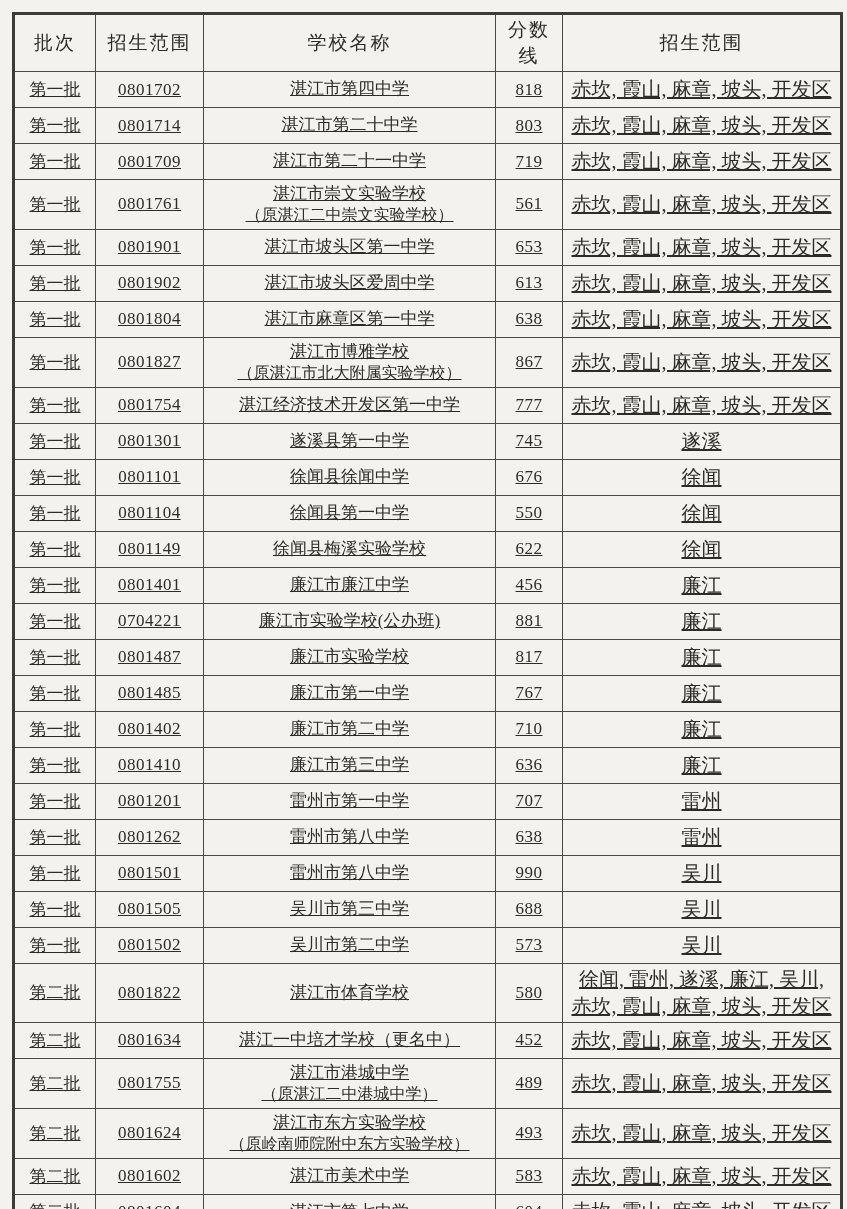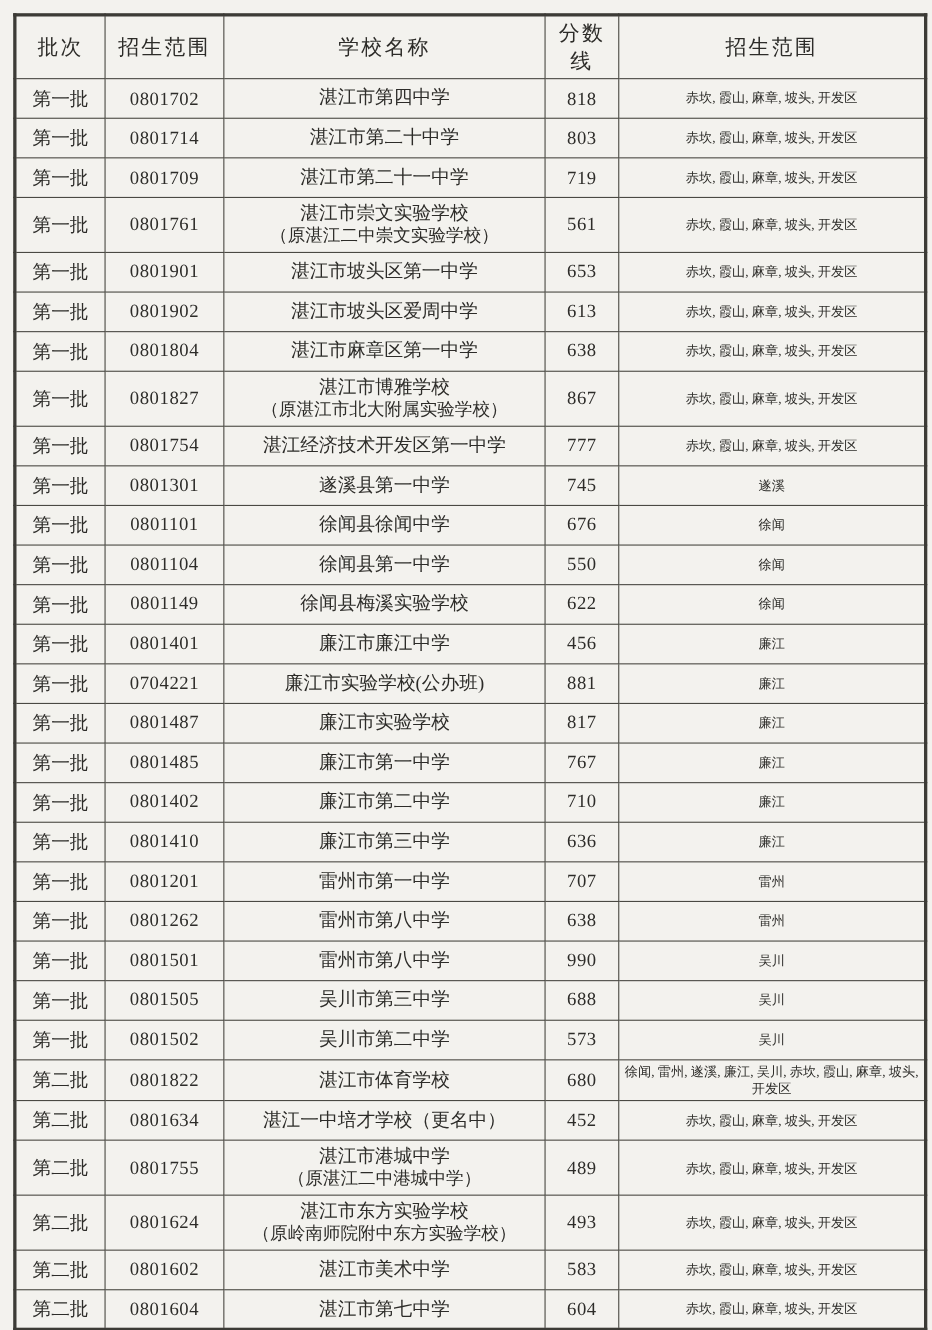--- a/index.html
+++ b/index.html
@@ -26,30 +26,30 @@
   }
   th, td {
     border: 1.6px solid #4a4943;
     padding: 2px 6px;
     text-align: center;
     vertical-align: middle;
     font-weight: normal;
     overflow: hidden;
   }
   thead tr { height: 36px; }
-  tbody tr { height: 36px; }
+  tbody tr { height: 36px; text-decoration: underline; }
   th {
     font-size: 19px;
     letter-spacing: 2px;
   }
   td { font-size: 17px; }
   td.cell-code { letter-spacing: 0.5px; }
   td.cell-name { line-height: 1.3; padding: 3px 4px; }
   .name-note { font-size: 16px; }
-  td.cell-range { font-size: 12px; line-height: 1.35; padding: 2px 5px; }
+  td.cell-range { font-size: 20px; line-height: 1.35; padding: 2px 5px; }
   td.cell-score { letter-spacing: 0.5px; text-align: center; }
 </style>
 </head>
 <body>
 
 <div class="page">
   <table class="score-table">
     <colgroup>
       <col style="width:82px">
       <col style="width:108px">
@@ -331,21 +331,21 @@
     <td class="cell-range">吴川</td>
   </tr>
 
   <tr>
     <td class="cell-batch">第二批</td>
     <td class="cell-code">0801822</td>
     <td class="cell-name">
       <div>湛江市体育学校</div>
 
     </td>
-    <td class="cell-score">680</td>
+    <td class="cell-score">580</td>
     <td class="cell-range">徐闻, 雷州, 遂溪, 廉江, 吴川, 赤坎, 霞山, 麻章, 坡头, 开发区</td>
   </tr>
 
   <tr>
     <td class="cell-batch">第二批</td>
     <td class="cell-code">0801634</td>
     <td class="cell-name">
       <div>湛江一中培才学校（更名中）</div>
 
     </td>

